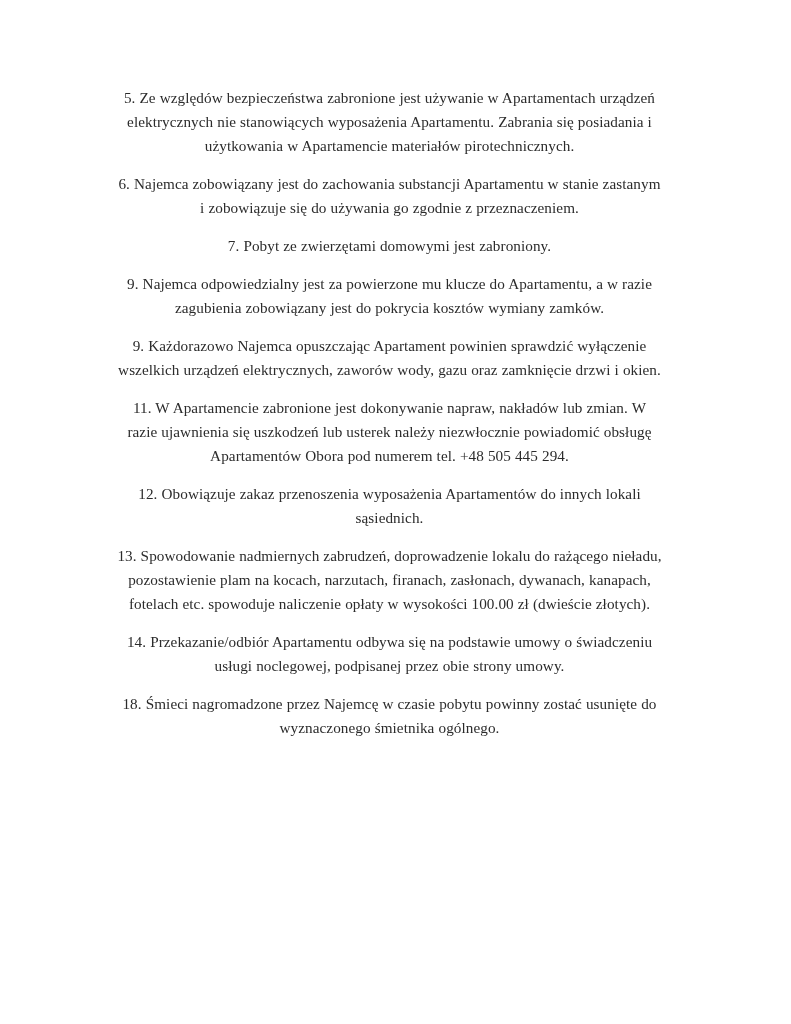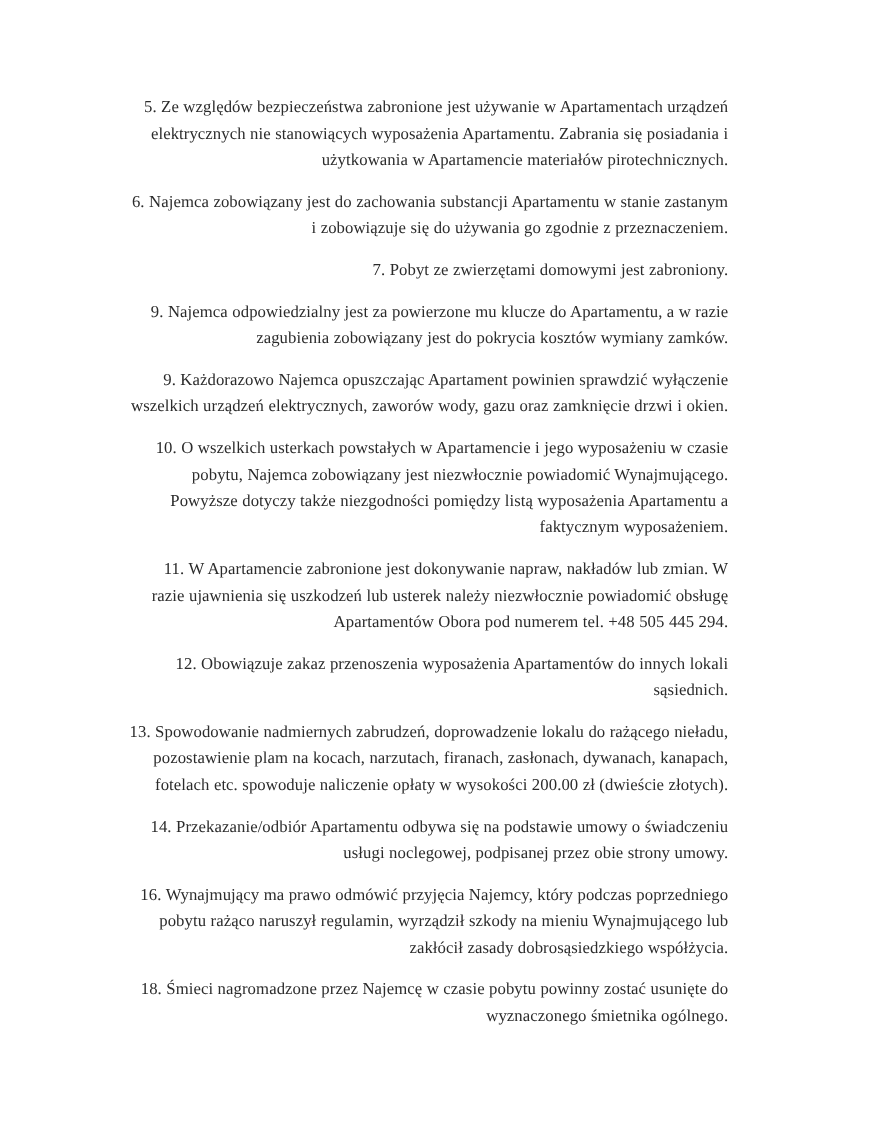--- a/index.html
+++ b/index.html
@@ -25,42 +25,40 @@
   .content {
     position: absolute;
     left: 117px;
     top: 86px;
     width: 545px;
   }
   p.para {
     margin: 0 0 14px 0;
     font-size: 15.2px;
     line-height: 24px;
-    text-align: right;
+    text-align: center;
     letter-spacing: 0.005em;
     word-spacing: 0.01em;
     hyphens: none;
   }
   p.para:last-child {
     margin-bottom: 0;
   }
 </style>
 </head>
 <body>
 
 <div class="page">
   <div class="content">
 
     <p class="para">5. Ze względów bezpieczeństwa zabronione jest używanie w Apartamentach urządzeń elektrycznych nie stanowiących wyposażenia Apartamentu. Zabrania się posiadania i użytkowania w Apartamencie materiałów pirotechnicznych.</p>
     <p class="para">6. Najemca zobowiązany jest do zachowania substancji Apartamentu w stanie zastanym i zobowiązuje się do używania go zgodnie z przeznaczeniem.</p>
     <p class="para">7. Pobyt ze zwierzętami domowymi jest zabroniony.</p>
     <p class="para">9. Najemca odpowiedzialny jest za powierzone mu klucze do Apartamentu, a w razie zagubienia zobowiązany jest do pokrycia kosztów wymiany zamków.</p>
     <p class="para">9. Każdorazowo Najemca opuszczając Apartament powinien sprawdzić wyłączenie wszelkich urządzeń elektrycznych, zaworów wody, gazu oraz zamknięcie drzwi i okien.</p>
-    <p class="para">10. O wszelkich usterkach powstałych w Apartamencie i jego wyposażeniu w czasie pobytu, Najemca zobowiązany jest niezwłocznie powiadomić Wynajmującego. Powyższe dotyczy także niezgodności pomiędzy listą wyposażenia Apartamentu a faktycznym wyposażeniem.</p>
     <p class="para">11. W Apartamencie zabronione jest dokonywanie napraw, nakładów lub zmian. W razie ujawnienia się uszkodzeń lub usterek należy niezwłocznie powiadomić obsługę Apartamentów Obora pod numerem tel. +48 505 445 294.</p>
     <p class="para">12. Obowiązuje zakaz przenoszenia wyposażenia Apartamentów do innych lokali sąsiednich.</p>
-    <p class="para">13. Spowodowanie nadmiernych zabrudzeń, doprowadzenie lokalu do rażącego nieładu, pozostawienie plam na kocach, narzutach, firanach, zasłonach, dywanach, kanapach, fotelach etc. spowoduje naliczenie opłaty w wysokości 200.00 zł (dwieście złotych).</p>
+    <p class="para">13. Spowodowanie nadmiernych zabrudzeń, doprowadzenie lokalu do rażącego nieładu, pozostawienie plam na kocach, narzutach, firanach, zasłonach, dywanach, kanapach, fotelach etc. spowoduje naliczenie opłaty w wysokości 100.00 zł (dwieście złotych).</p>
     <p class="para">14. Przekazanie/odbiór Apartamentu odbywa się na podstawie umowy o świadczeniu usługi noclegowej, podpisanej przez obie strony umowy.</p>
-    <p class="para">16. Wynajmujący ma prawo odmówić przyjęcia Najemcy, który podczas poprzedniego pobytu rażąco naruszył regulamin, wyrządził szkody na mieniu Wynajmującego lub zakłócił zasady dobrosąsiedzkiego współżycia.</p>
     <p class="para">18. Śmieci nagromadzone przez Najemcę w czasie pobytu powinny zostać usunięte do wyznaczonego śmietnika ogólnego.</p>
 
   </div>
 </div>
 
 </body></html>

